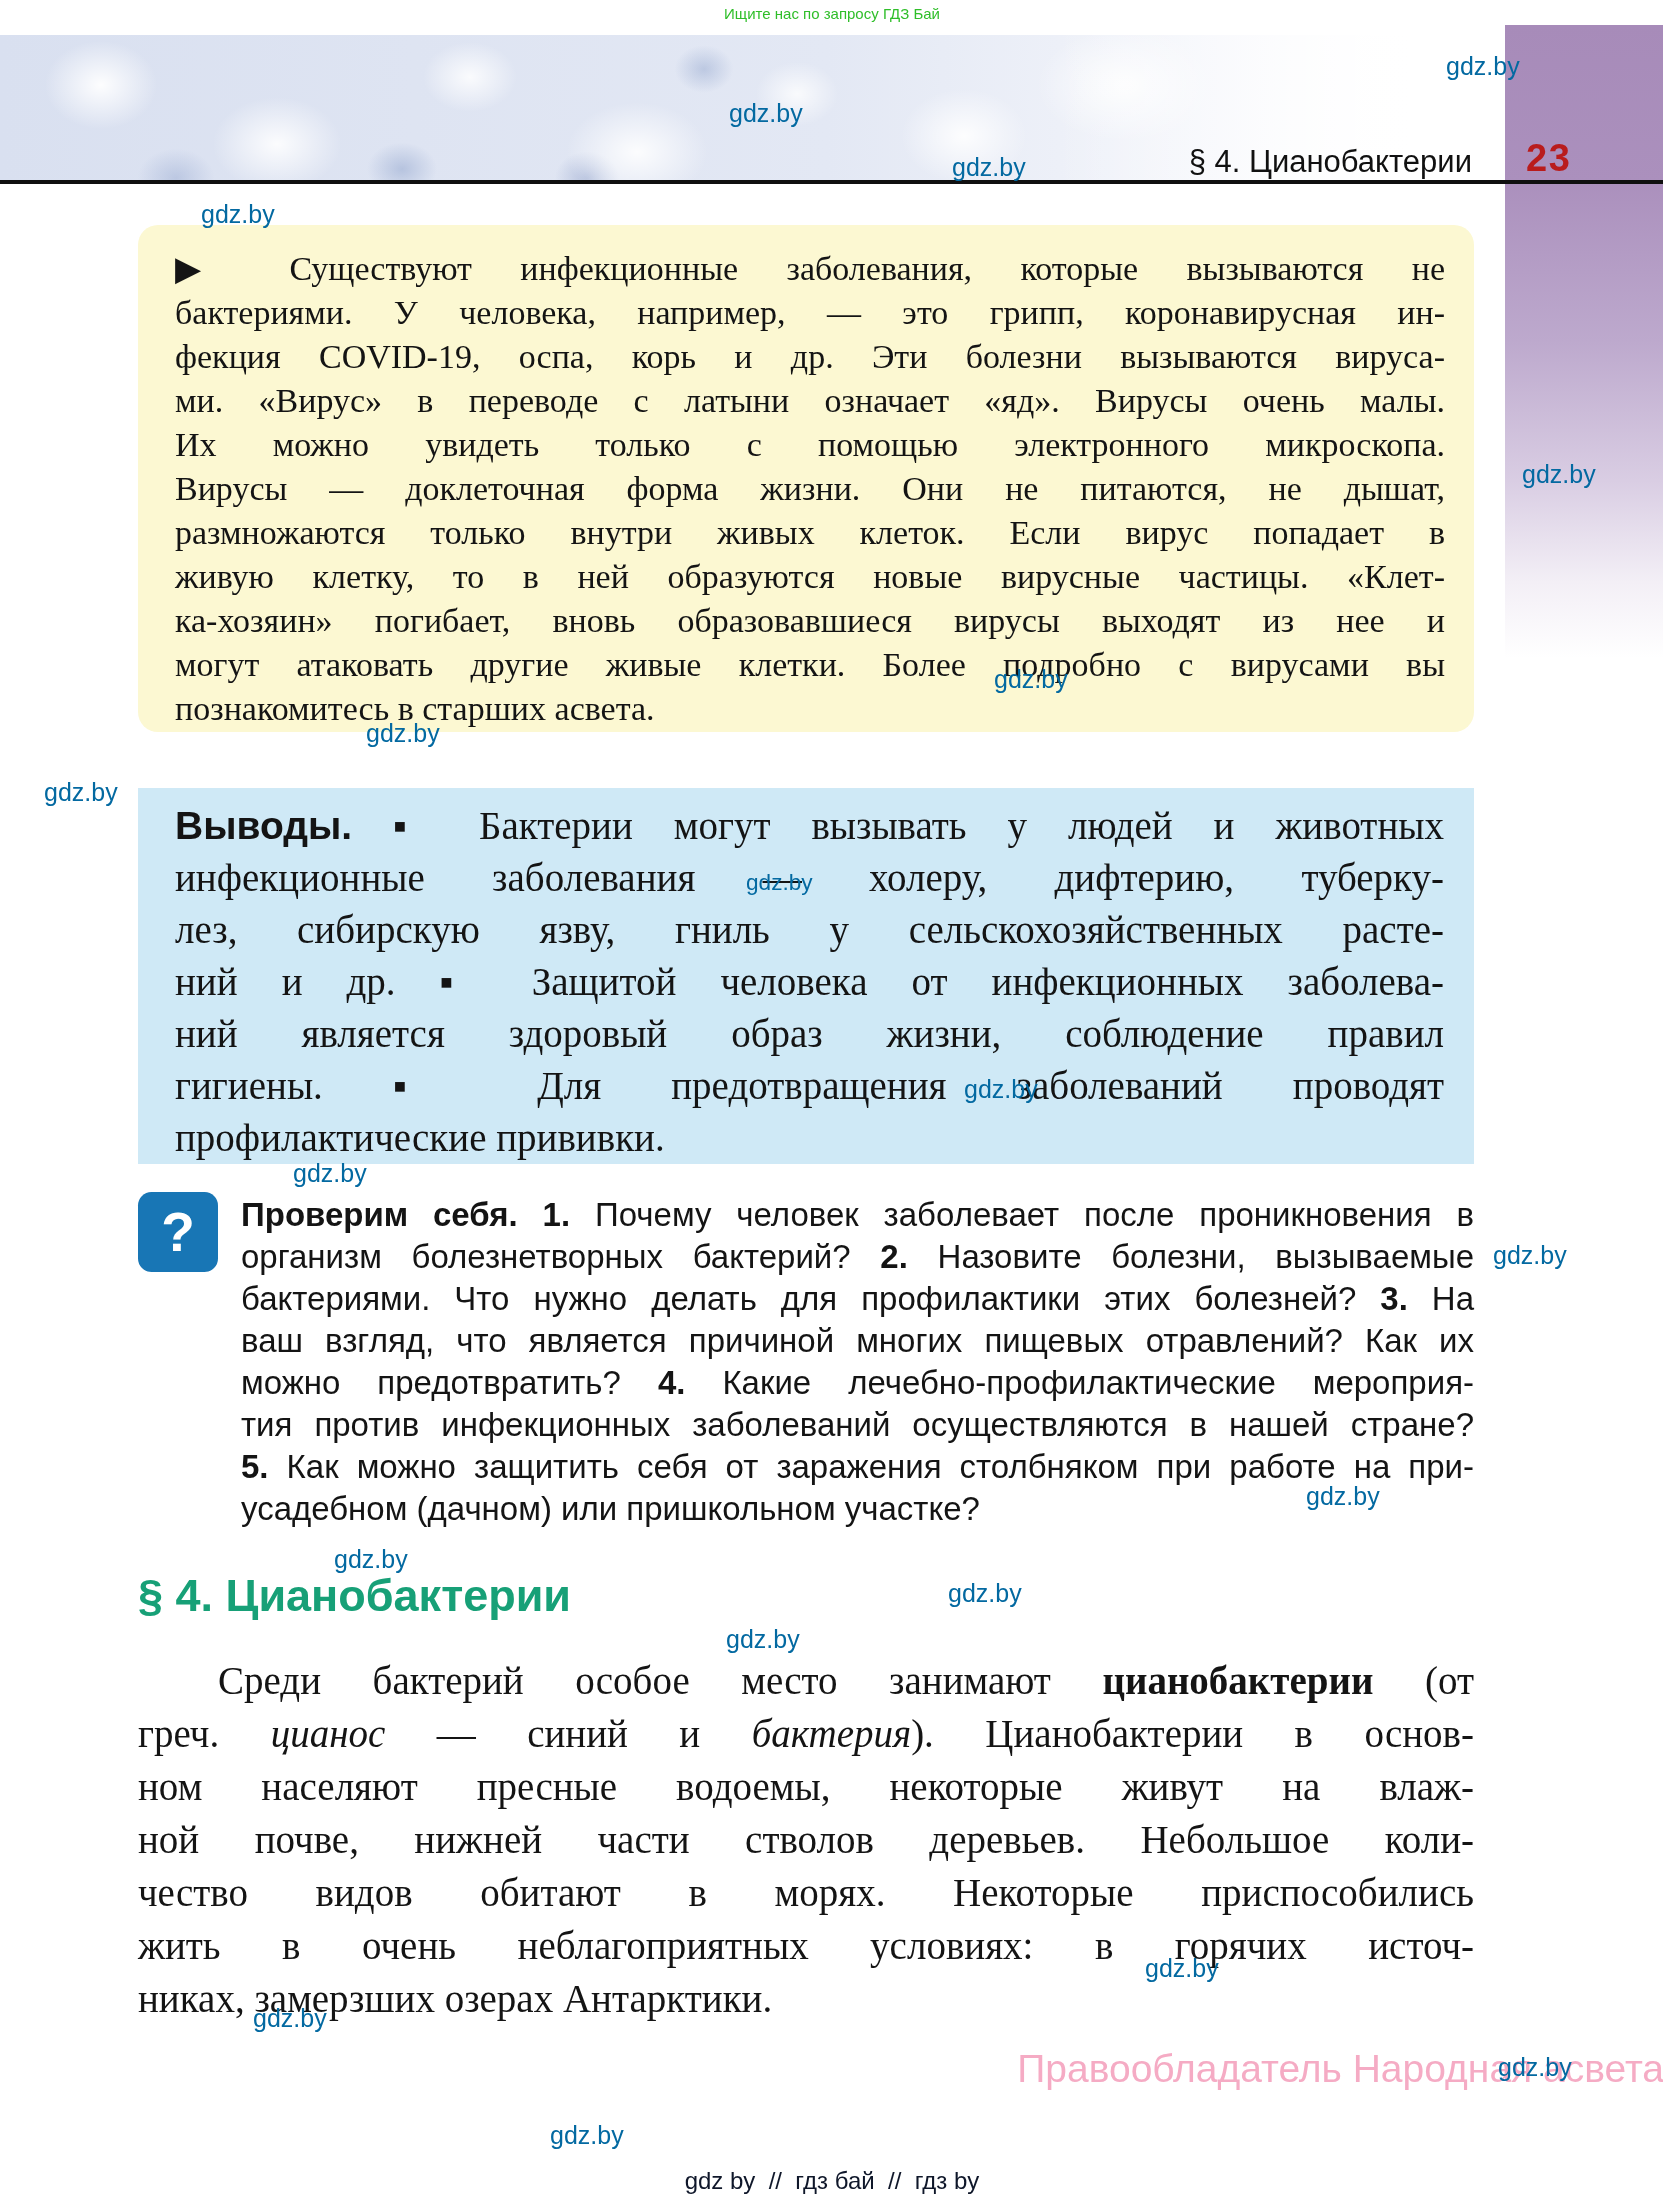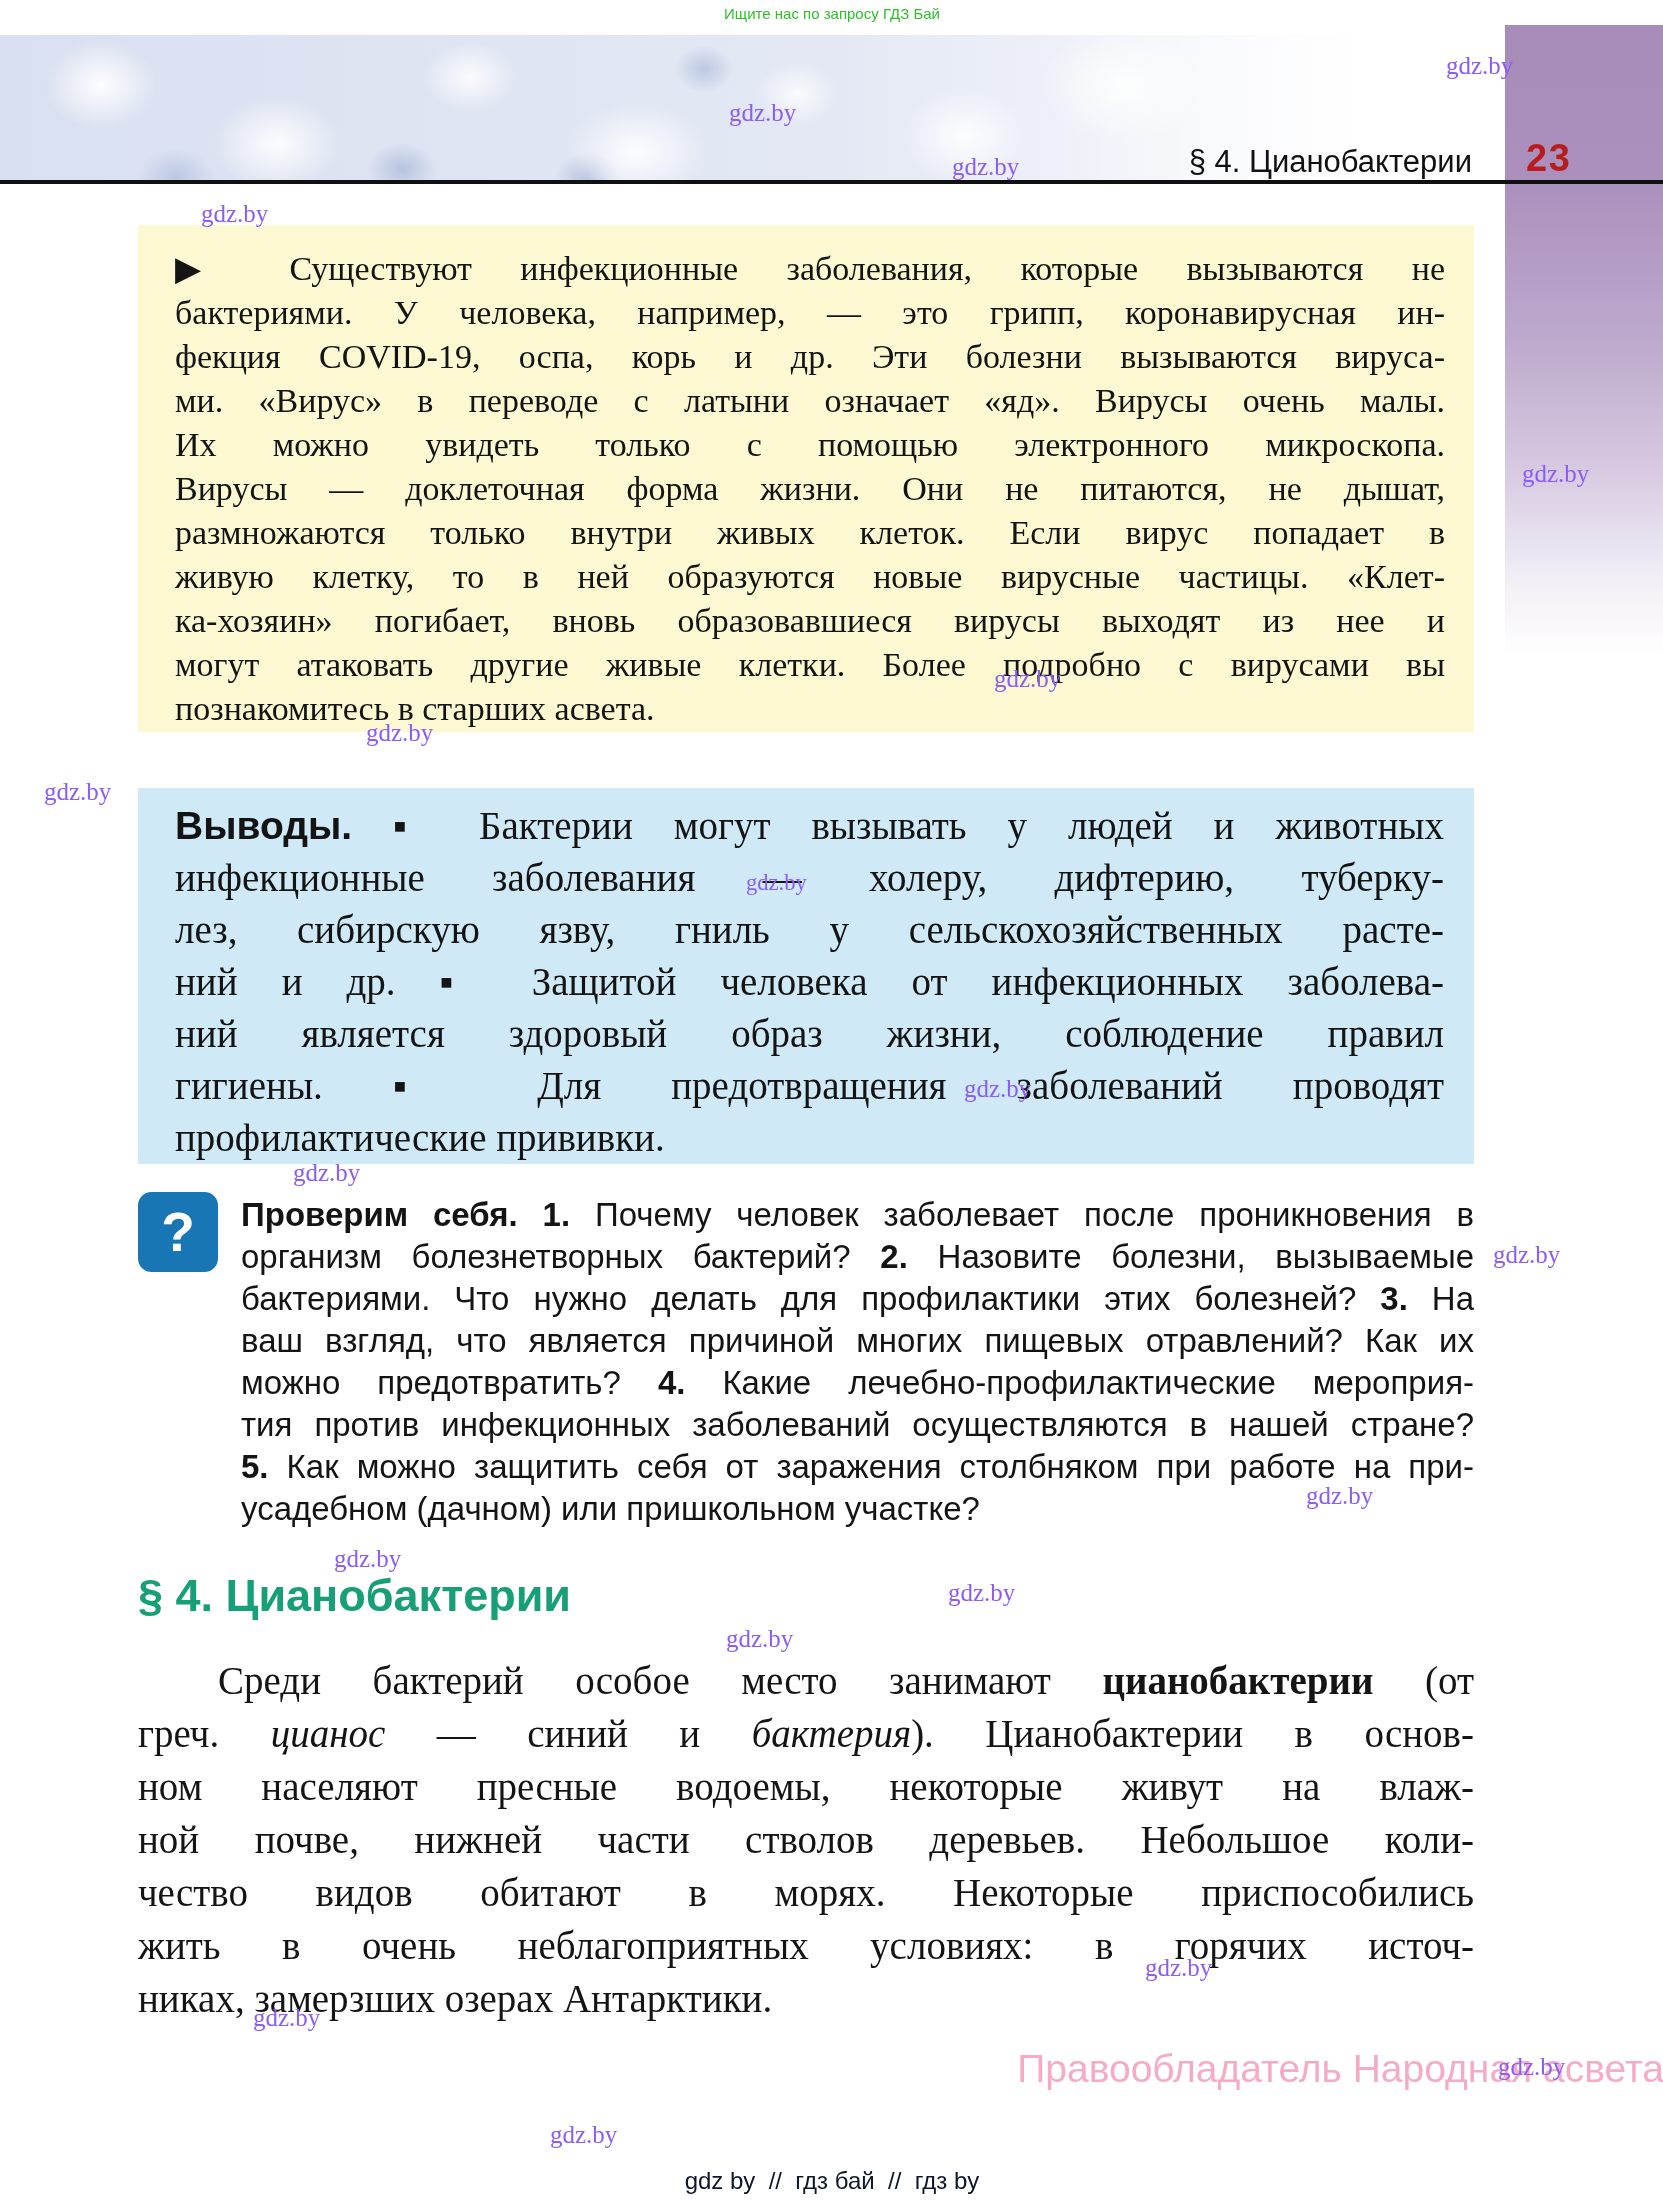--- a/index.html
+++ b/index.html
@@ -35,36 +35,36 @@
     background:linear-gradient(180deg,#a78bb9 0%,#ab90bd 25%,#bda9cd 50%,#d9cde3 72%,#f3eff6 88%,#ffffff 100%);}
   .hrule{left:0;top:180px;width:1664px;height:4.2px;background:#101010;}
   .hdr-title{top:144px;left:839px;width:633px;text-align:right;
     font-family:"Liberation Sans","DejaVu Sans",sans-serif;font-size:31px;color:#111;}
   .pageno{left:1526px;top:137px;font-family:"Liberation Sans","DejaVu Sans",sans-serif;
     font-size:38px;font-weight:700;color:#b91c1c;letter-spacing:1.7px;}
   
   .line{text-align:justify;text-align-last:justify;}
   .line.noj{text-align-last:left;}
   .infobox{left:138px;top:225px;width:1336px;height:507px;background:#fcf8d2;
-    padding:22px 29px 0 37px;box-sizing:border-box;font-size:34px;line-height:44px;}
+    padding:22px 29px 0 37px;box-sizing:border-box;font-size:34px;line-height:44px;border-radius:20px;}
   .conclbox{left:138px;top:788px;width:1336px;height:376px;background:#cfe9f6;
     padding:11.7px 30px 0 37px;box-sizing:border-box;font-size:39px;line-height:52px;}
   .qicon{left:138px;top:1192px;width:80px;height:80px;border-radius:13.4px;background:#1876b5;
     display:flex;align-items:center;justify-content:center;
     font-family:"Liberation Sans","DejaVu Sans",sans-serif;
     font-size:55px;font-weight:700;color:#ffffff;}
   .qblock{left:241px;top:1194px;width:1233px;
     font-family:"Liberation Sans","DejaVu Sans",sans-serif;font-size:33px;line-height:42px;}
   .heading{left:138px;top:1570px;font-family:"Liberation Sans","DejaVu Sans",sans-serif;
     font-size:45px;font-weight:700;color:#17a077;}
   .bodyblock{left:138px;top:1654px;width:1336px;font-size:39px;line-height:53px;}
   .line.ind{padding-left:80px;box-sizing:border-box;}
   
-  .wm{position:absolute;font-family:Liberation Serif, serif;
-    font-size:25px;color:#8b5cf6;}
+  .wm{position:absolute;font-family:Liberation Sans, sans-serif;
+    font-size:25px;color:#0369a1;}
   .pink{top:2047px;left:0;width:1664px;text-align:right;
     font-family:"Liberation Sans","DejaVu Sans",sans-serif;font-size:39px;color:#f5abc4;}
   .bluelinks{top:2167px;left:0;width:1664px;text-align:center;white-space:pre;
     font-family:"Liberation Sans","DejaVu Sans",sans-serif;font-size:24px;color:#0f172a;}
 </style>
 </head>
 <body>
 
 <div class="abs promo">Ищите нас по запросу ГДЗ Бай</div>
 

